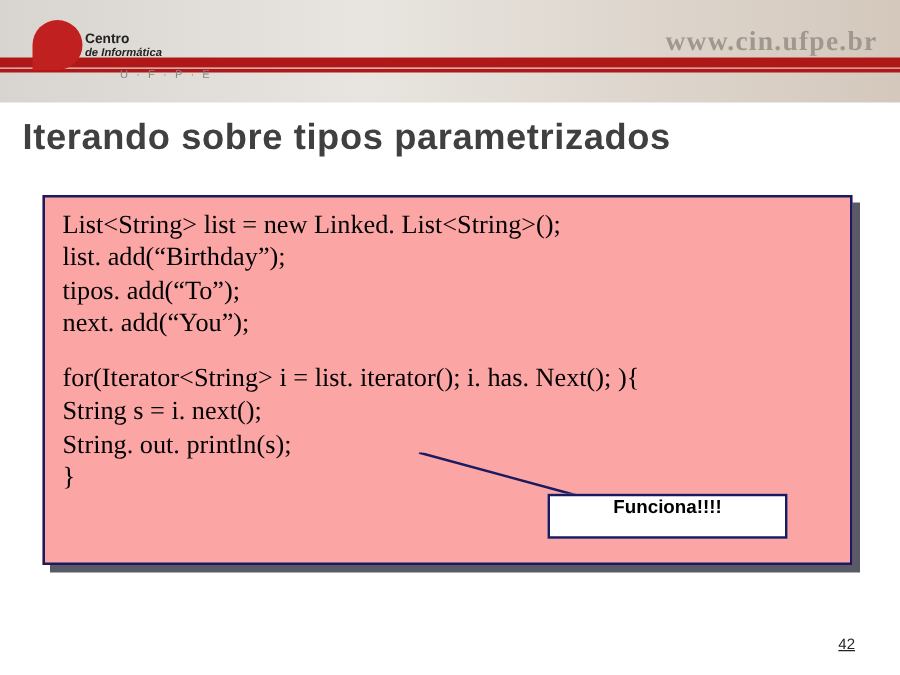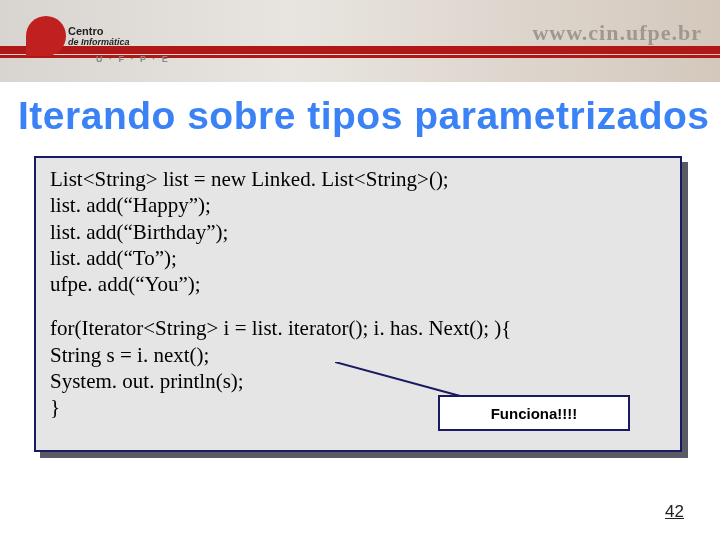--- a/index.html
+++ b/index.html
@@ -70,48 +70,48 @@
   }
   .logo-text .l1 { font-weight: bold; }
   .logo-text .l2 { font-weight: bold; font-style: italic; font-size: 9px; }
   .logo-sub {
     position: absolute;
     left: 42px;
     top: 42px;
     font-size: 9px;
     letter-spacing: 2px;
     color: #888;
-    font-weight: bold;
+    font-weight: normal;
     padding-left: 28px;
   }
 
   .title {
     margin: 12px 0 0 18px;
     font-family: Verdana, Arial, sans-serif;
-    font-size: 39px;
+    font-size: 29px;
     font-weight: bold;
-    color: #3b82f6;
+    color: #404040;
     letter-spacing: 0.5px;
   }
 
   .code-box-shadow {
     position: absolute;
     top: 162px;
     left: 40px;
     width: 648px;
     height: 296px;
     background: #5a5a66;
   }
   .code-box {
     position: absolute;
     top: 156px;
     left: 34px;
     width: 648px;
     height: 296px;
-    background: #e5e5e5;
+    background: #fca5a5;
     border: 2px solid #1a1a60;
     padding: 8px 14px;
     font-family: "Times New Roman", Times, serif;
     font-size: 21px;
     color: #000;
     line-height: 1.25;
   }
   .code-box .gap { height: 18px; }
 
   .callout-line {
@@ -127,31 +127,31 @@
     top: 395px;
     left: 438px;
     width: 192px;
     height: 36px;
     border: 2px solid #1a1a60;
     background: #fff;
     font-family: Arial, sans-serif;
     font-size: 15px;
     font-weight: bold;
     display: flex;
-    align-items: center;
+    align-items: flex-start;
     justify-content: center;
     color: #000;
   }
 
   .page-num {
     position: absolute;
     bottom: 18px;
     right: 36px;
     font-family: Arial, sans-serif;
-    font-size: 17px;
+    font-size: 12px;
     color: #222;
     text-decoration: underline;
   }
 </style>
 </head>
 <body>
 
 <div class="header">
   <div class="header-url">www.cin.ufpe.br</div>
   <div class="red-bar"></div>
@@ -164,28 +164,27 @@
     </div>
     <div class="logo-sub">U · F · P · E</div>
   </div>
 </div>
 
 <h1 class="title">Iterando sobre tipos parametrizados</h1>
 
 <div class="code-box-shadow"></div>
 <div class="code-box">
   <div>List&lt;String&gt; list = new Linked. List&lt;String&gt;();</div>
-  <div>list. add(“Happy”);</div>
   <div>list. add(“Birthday”);</div>
-  <div>list. add(“To”);</div>
-  <div>ufpe. add(“You”);</div>
+  <div>tipos. add(“To”);</div>
+  <div>next. add(“You”);</div>
   <div class="gap"></div>
   <div>for(Iterator&lt;String&gt; i = list. iterator(); i. has. Next(); ){</div>
   <div>String s = i. next();</div>
-  <div>System. out. println(s);</div>
+  <div>String. out. println(s);</div>
   <div>}</div>
 </div>
 
 <svg class="callout-line" viewBox="0 0 145 40">
   <line x1="0" y1="0" x2="140" y2="38" stroke="#1a1a60" stroke-width="2"></line>
 </svg>
 <div class="callout-box">
   <span>Funciona!!!!</span>
 </div>
 

